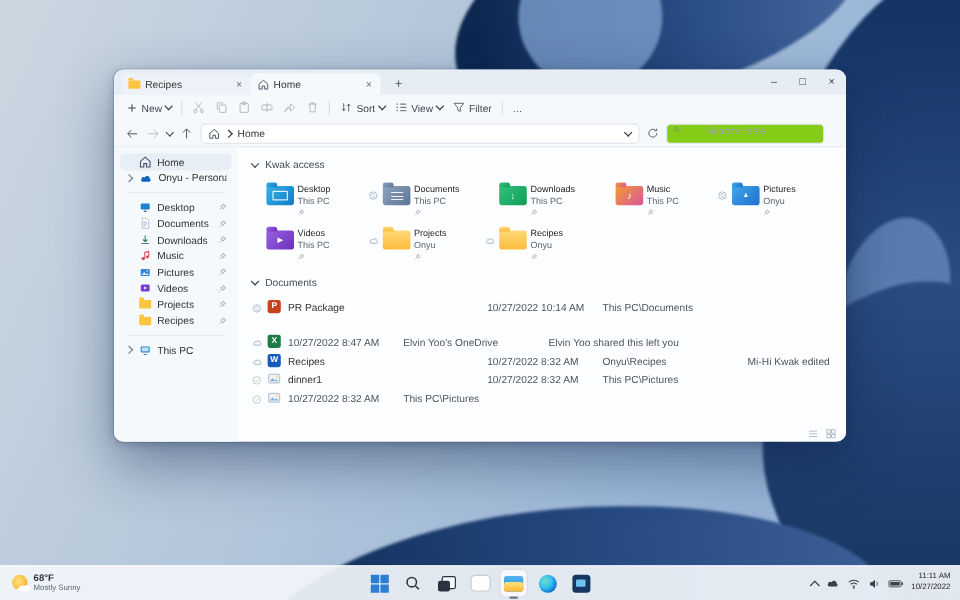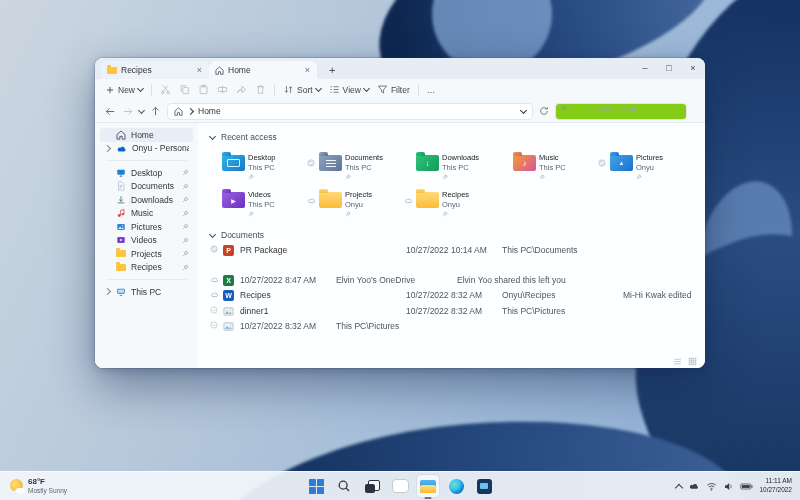--- a/index.html
+++ b/index.html
@@ -95,21 +95,21 @@
   .f-music::after{content:"♪"}
   .f-pictures{background:linear-gradient(135deg,#41a7e8,#1b6fd0)}
   .f-pictures::after{content:"▲";font-size:6px;color:#eaf6ff}
   .f-videos{background:linear-gradient(135deg,#9a63e0,#6b2fbf)}
   .f-videos::after{content:"▶";font-size:6px}
   .f-plain{background:linear-gradient(180deg,#ffd978,#fbbc3a)}
   .tinfo{display:flex;flex-direction:column;font-size:7.5px;line-height:1.3;color:#222;padding-top:3px}
   .tloc{color:#5b6470}
   
   .rows{margin-top:5px}
-  .frow{display:flex;align-items:flex-start;height:15.5px;font-size:8.5px;color:#333}
+  .frow{display:flex;align-items:flex-end;height:15.5px;font-size:8.5px;color:#333}
   .c0{width:13px;display:flex}
   .c1{width:17px;display:flex}
   .c2{width:166px;white-space:nowrap;overflow:hidden}
   .c3{width:96px;color:#4d5560}
   .c4{width:121px;color:#4d5560;white-space:nowrap}
   .c5{flex:1;color:#4d5560;white-space:nowrap}
   .ficon{width:11px;height:11px;border-radius:2px;color:#fff;font-size:7px;font-weight:bold;
     display:flex;align-items:center;justify-content:center}
   .ppt{background:#c8431f}.wrd{background:#185abd}.xls{background:#1d7c45}
   .gap8{height:9px}
@@ -432,21 +432,21 @@
             <path d="M4.5 10h3" stroke="#56718c"></path>
           </svg>
         <span class="slabel">This PC</span>
       </div>
     </div>
 
     <div class="content">
 
       <div class="sechead">
         <span class="cv d"></span>
-        <span>Recent access</span>
+        <span>Kwak access</span>
       </div>
 
       <div class="qa-grid">
         <div class="tile">
           <span class="tstat"></span>
           <div class="fold f-desktop"></div>
           <div class="tinfo">
             <span>Desktop</span>
             <span class="tloc">This PC</span>
             <span><svg width="6" height="6" viewBox="0 0 12 12">

